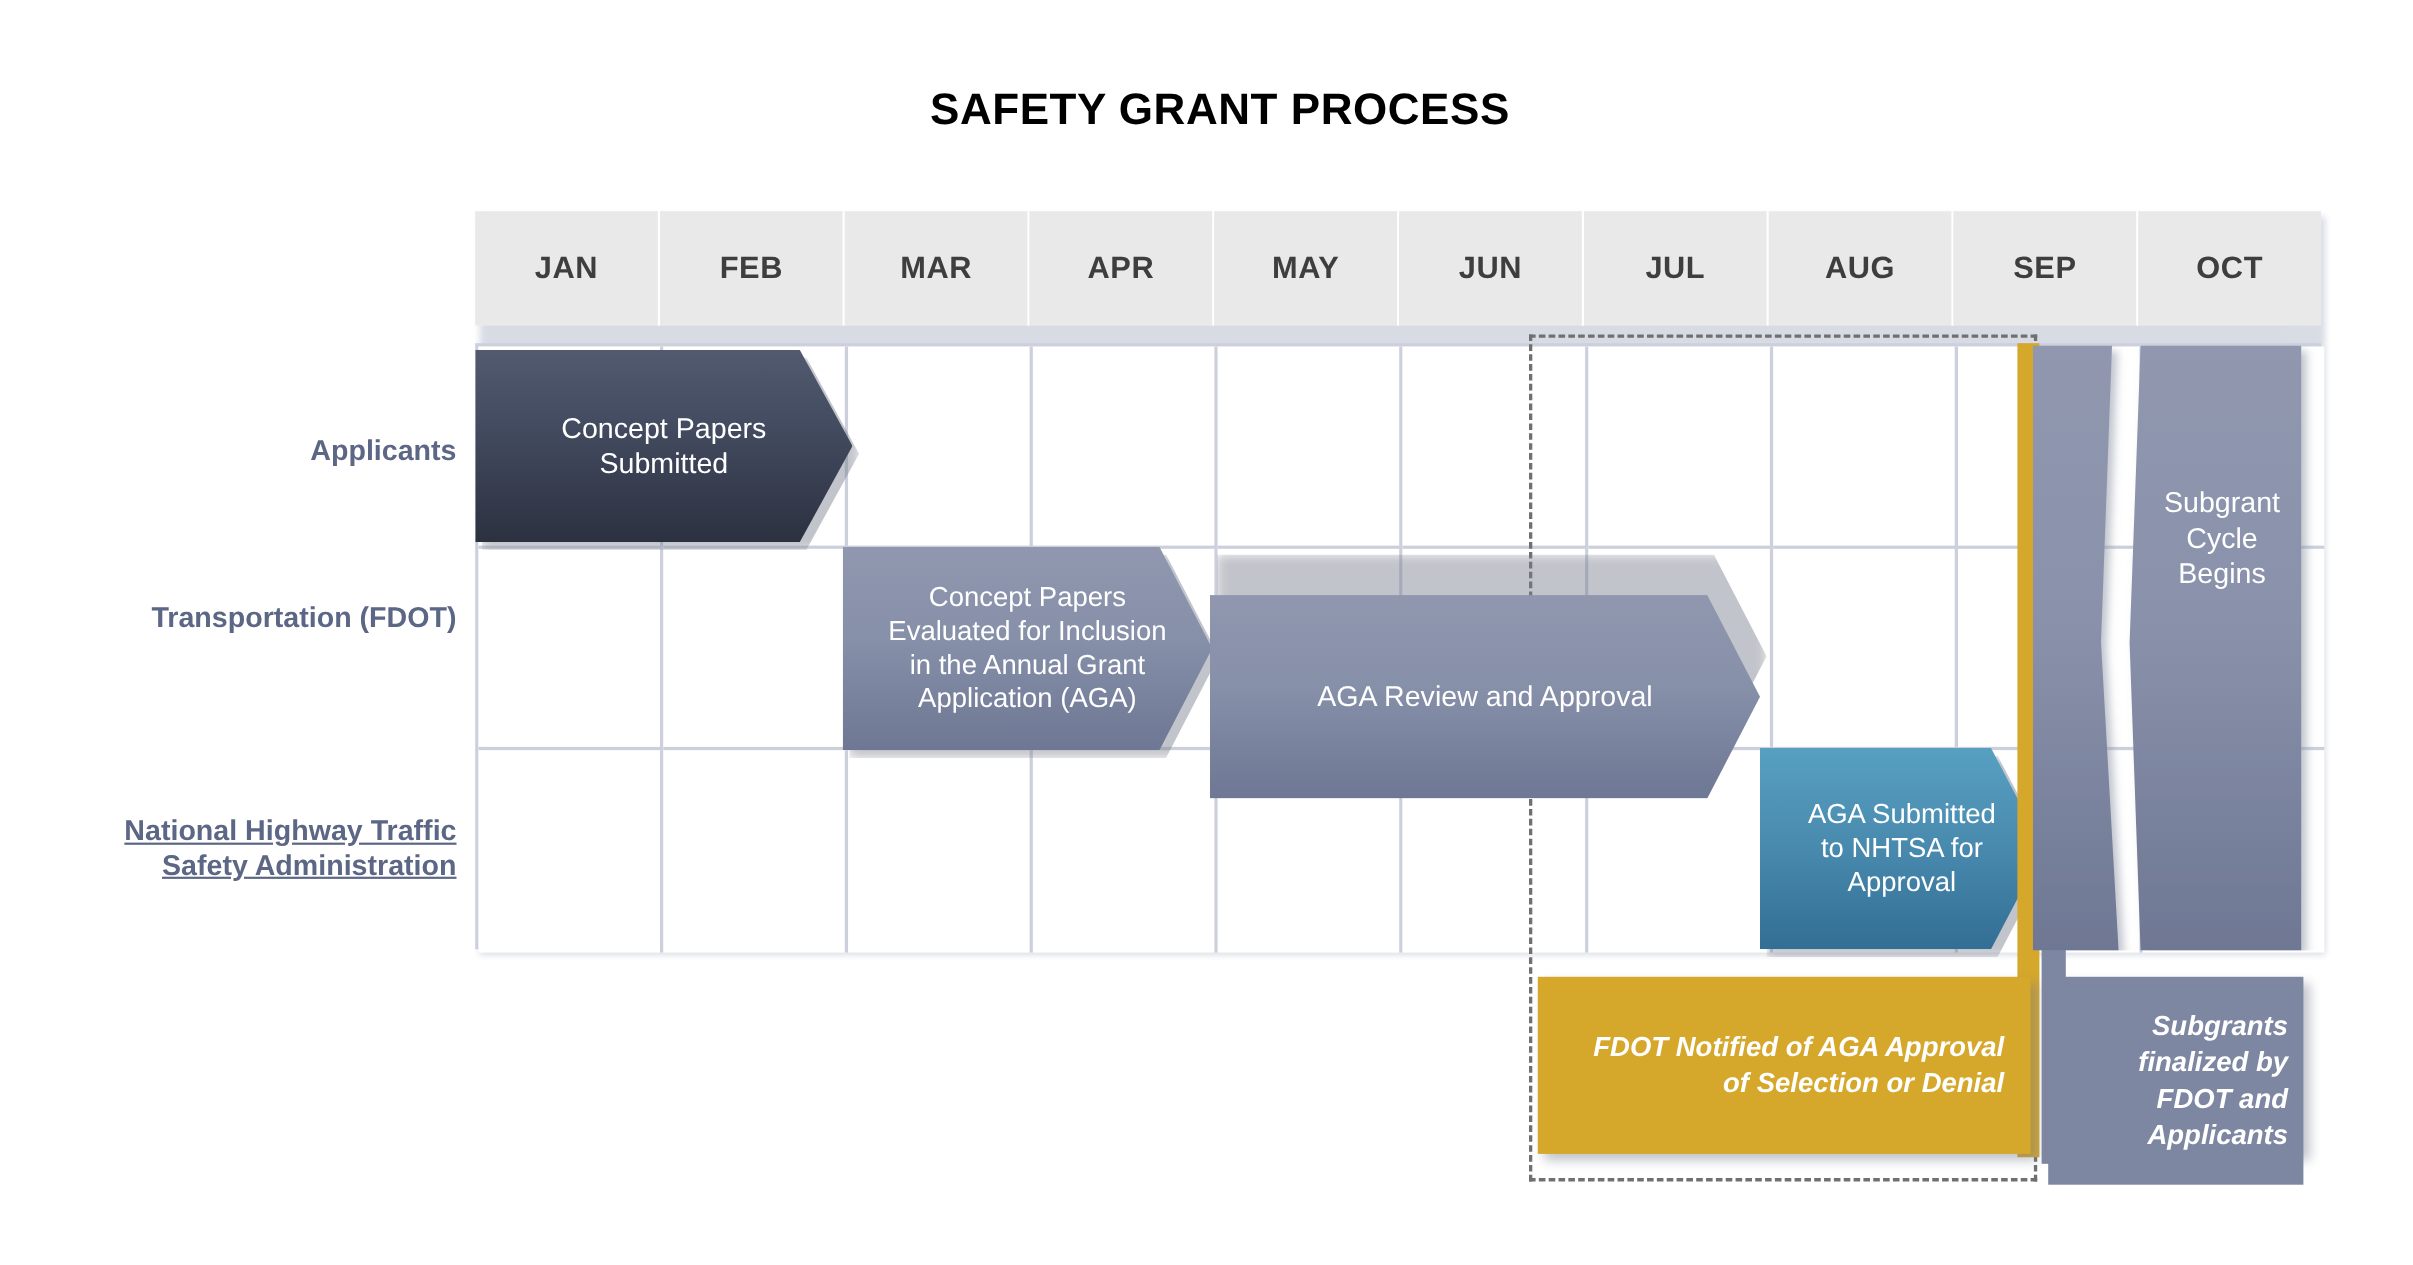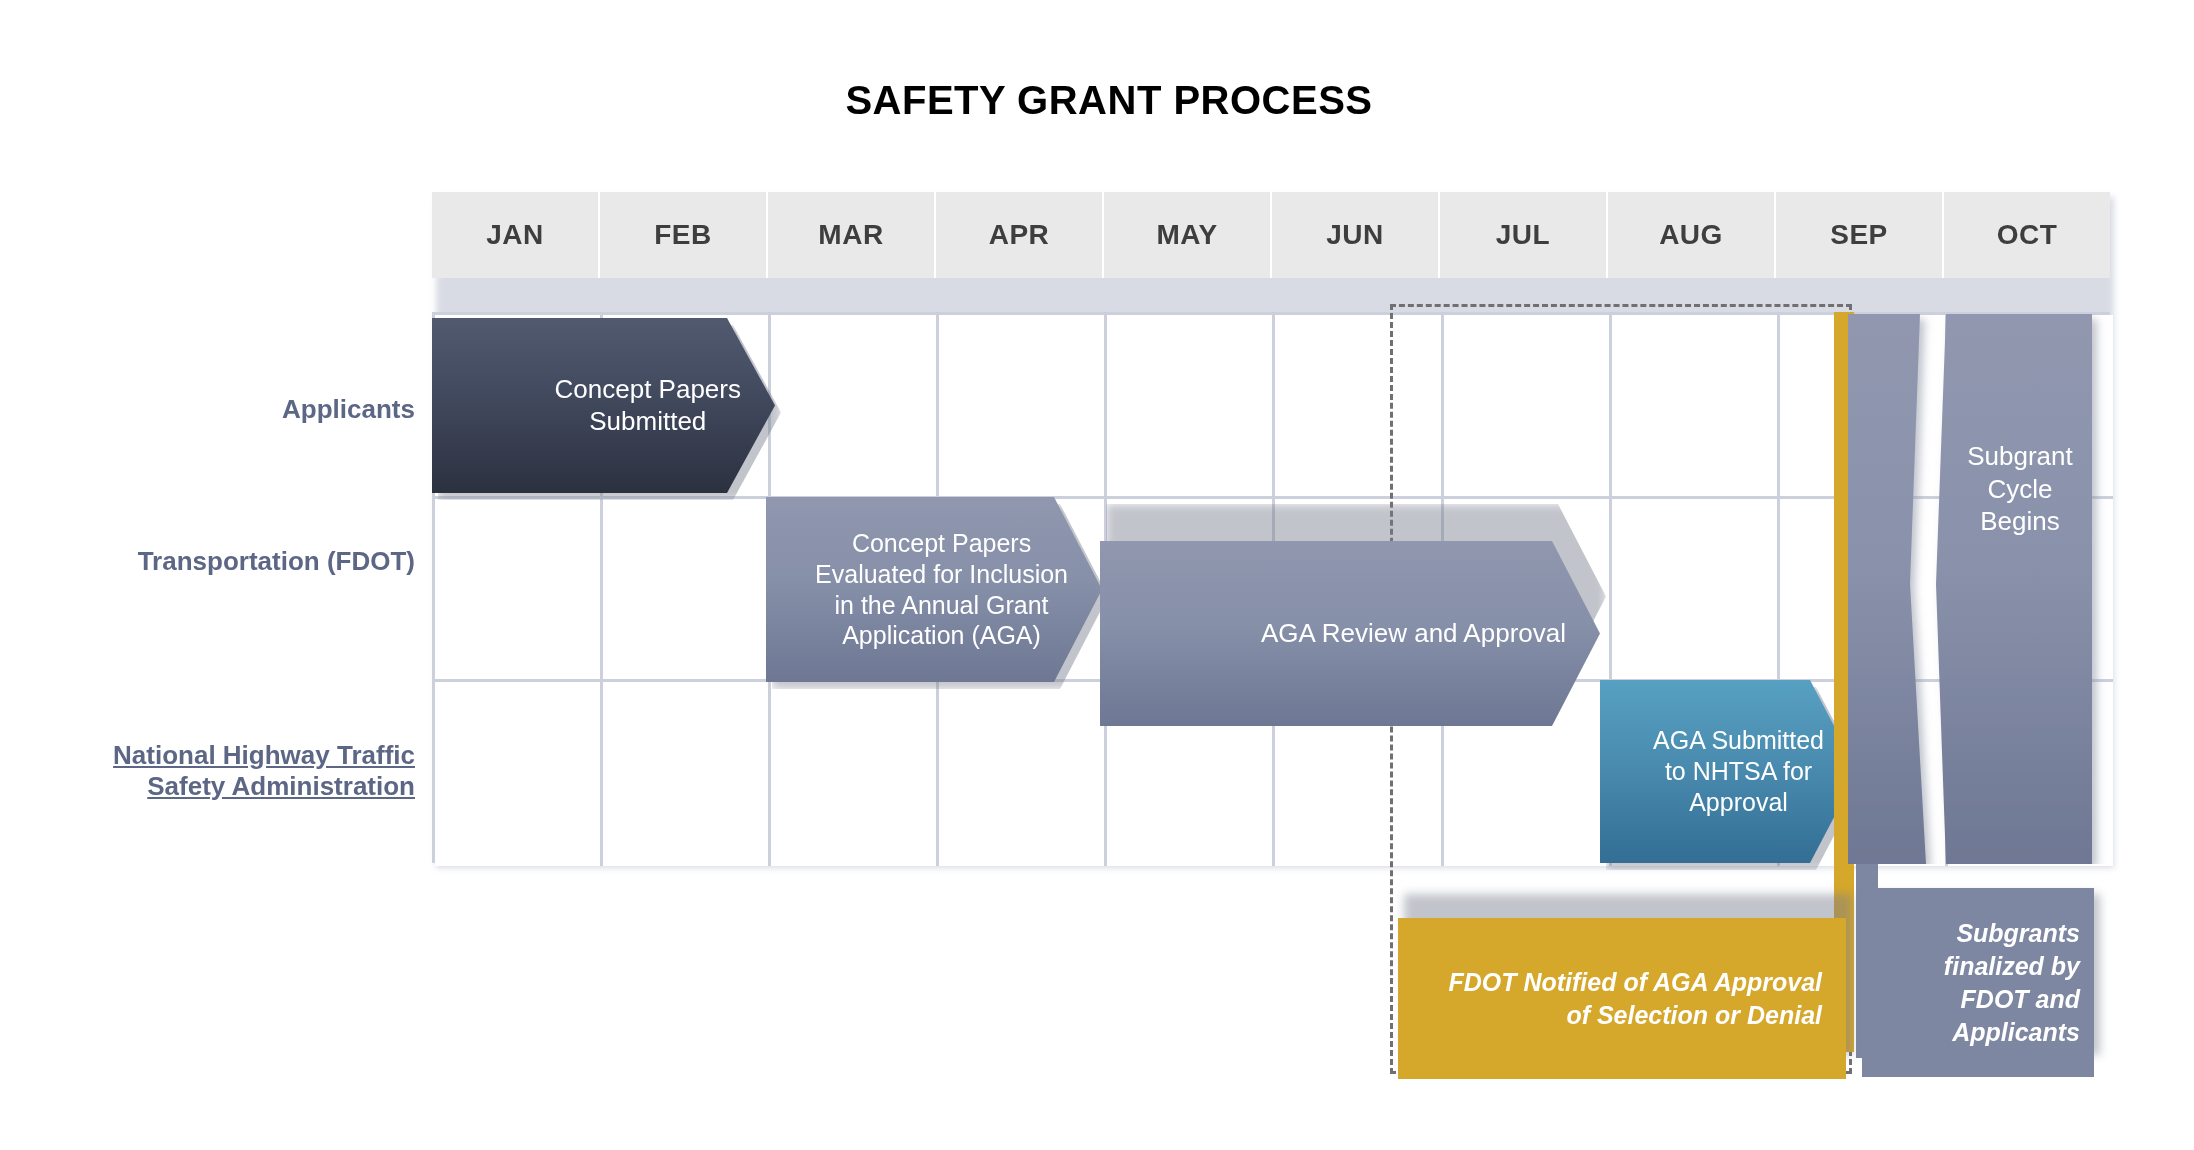--- a/index.html
+++ b/index.html
@@ -38,21 +38,21 @@
     width: 1678px; height: 671px;
   }
   .grid-shadow {
     position:absolute; left: 436px; top: 197px;
     width: 1678px; height: 671px;
     background: #b9bfce; opacity:.55;
     filter: blur(3px);
     z-index: 0;
   }
   .hdr-row {
-    position: absolute; left:0; top:0; width: 1678px; height: 86px;
+    position: absolute; left:0; top:0; width: 1678px; height: 104px;
     display: flex;
     justify-content: space-between;
   }
   .hdr-cell {
     flex: 1 1 0;
     background: #E9E9E9;
     border-right: 2px solid #ffffff;
     display: flex; align-items: center; justify-content: center;
     font-size: 28px; font-weight: bold; color: #3E3E3E;
     letter-spacing: .5px;
@@ -71,21 +71,21 @@
     border-bottom: 3px solid #CBD0DC;
   }
   .bcell:last-child { border-right: none; }
   .brow.b2 .bcell { border-bottom: none; }
   .body-rows { border-left: 3px solid #CBD0DC; border-right:3px solid #CBD0DC;
                border-bottom: 3px solid #CBD0DC; border-top: 3px solid #CBD0DC;}
 
   
   .chev {
     position: absolute;
-    display: flex; align-items: center; justify-content: flex-end;
+    display: flex; align-items: center; justify-content: center;
     color: #ffffff; text-align: center;
     line-height: 1.23;
     z-index: 6;
   }
   .chev .txt { padding: 0 34px; }
   .chev-shadow {
     position:absolute; z-index:5;
     background: rgba(120,125,140,.45);
     filter: blur(5px);
   }
@@ -172,21 +172,20 @@
     z-index: 8;
     display:flex; flex-direction:column; justify-content:center;
   }
   .callout-shadow { position:absolute; background: rgba(120,125,140,.45); filter: blur(5px); z-index:7; }
 
   #callout-fdot-notified {
     left: 1398px; top: 888px; width: 448px; height: 161px;
     background: #D5A72B;
     font-size: 25px; text-align: right;
     padding: 0 24px 0 20px;
-    margin-top: 30px;
   }
   #callout-fdot-notified-sh { left:1404px; top:894px; width:448px; height:161px; }
   #callout-fdot-notified .line2 { margin-top: 14px; }
 
   #callout-subgrants-finalized {
     left: 1862px; top: 888px; width: 232px; height: 189px;
     background: #7E87A2;
     font-size: 25px; text-align: right;
     padding: 2px 14px;
   }

